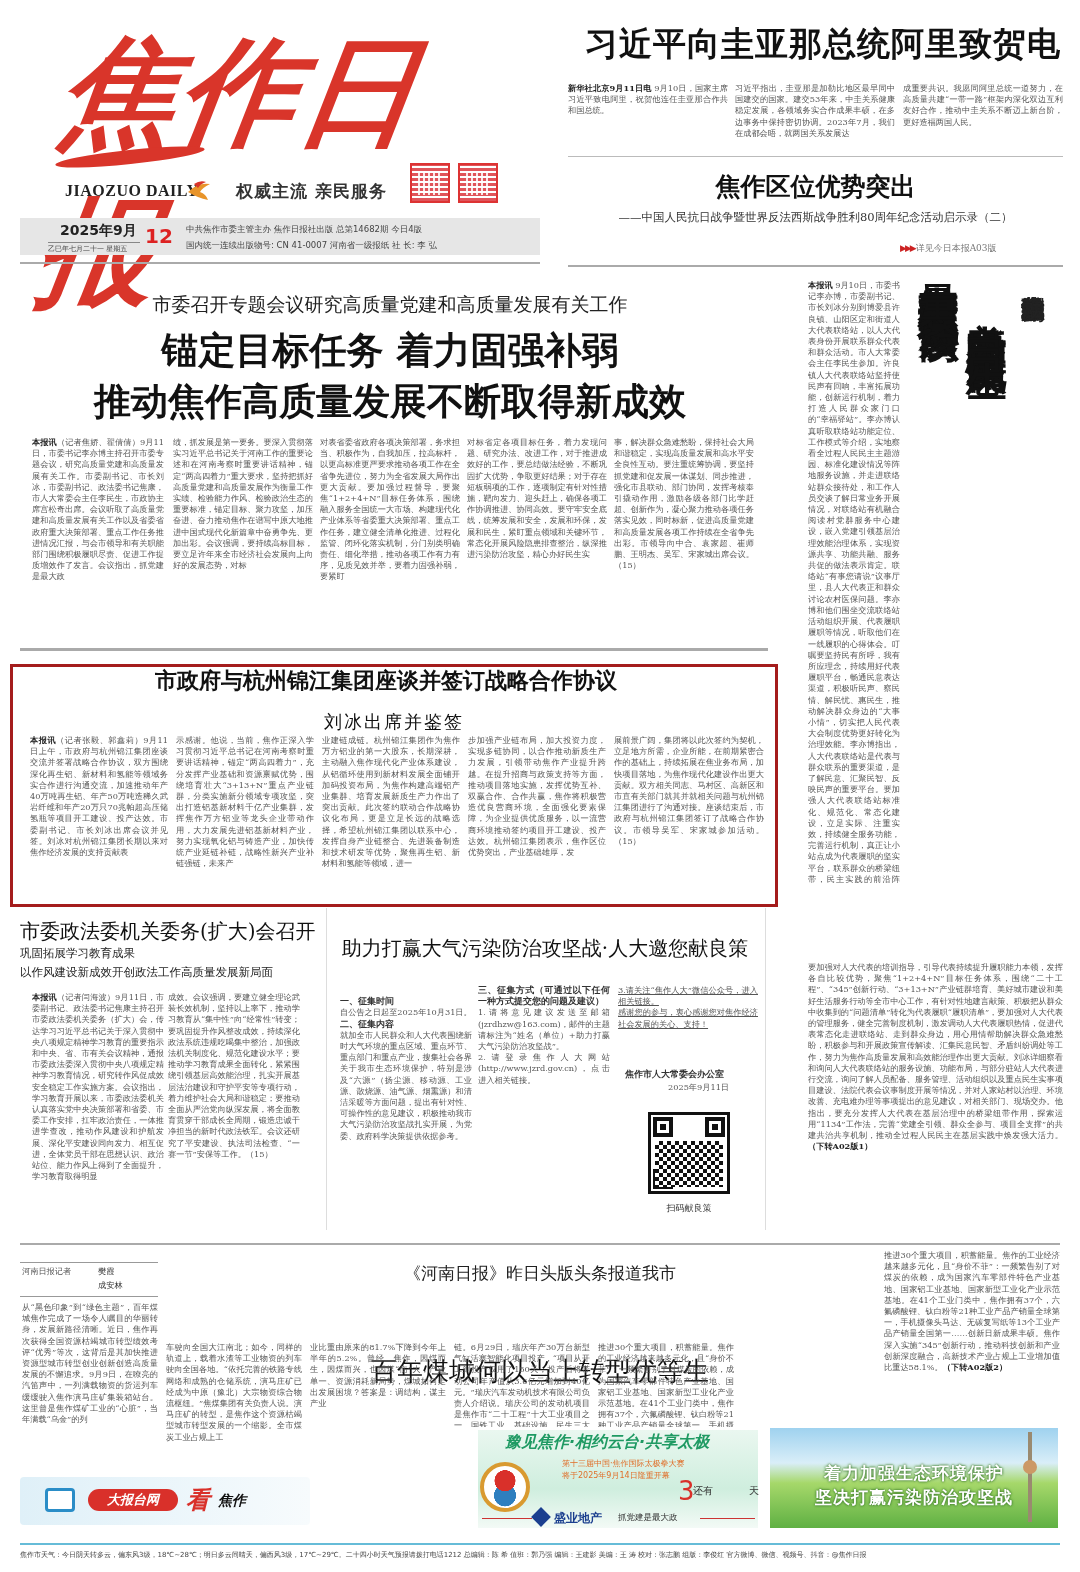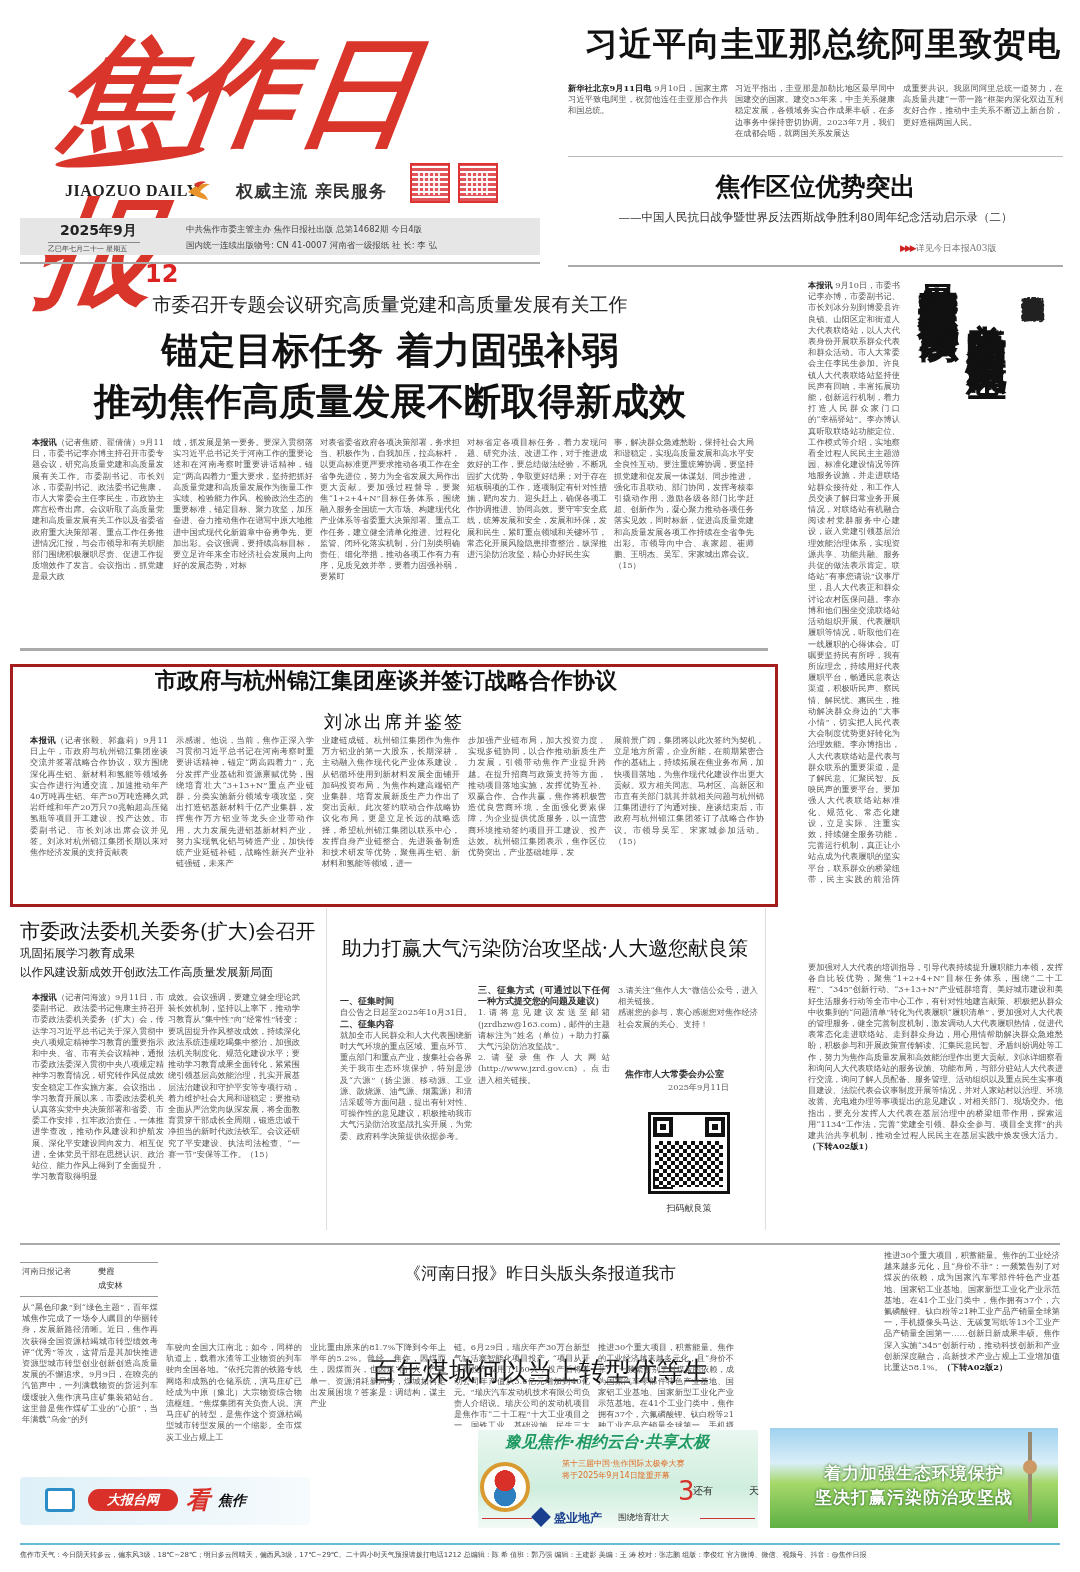--- a/index.html
+++ b/index.html
@@ -18,21 +18,21 @@
   .bird { left: 184px; top: 178px; width: 30px; height: 24px; }
   .slogan { left: 236px; top: 180px; font-size: 17px; font-weight: bold; color: #333; letter-spacing: 1px; }
   .qr-small { top: 163px; width: 40px; height: 40px; background:
       repeating-linear-gradient(0deg, #e0545a 0 3px, #fff 3px 5px),
       #fff; border: 2px solid #d33; }
   .qr-small::after { content: ""; position: absolute; inset: 6px;
       background: repeating-linear-gradient(90deg, rgba(255,255,255,0.85) 0 2px, transparent 2px 5px); }
   .dateband { left: 20px; top: 218px; width: 520px; height: 37px; background: #e6e6e6; }
   .date-ym { left: 60px; top: 222px; font-family: "DejaVu Sans", sans-serif; font-weight: bold; font-size: 14px; color: #222; }
   .date-lunar { left: 48px; top: 242px; font-family: "DejaVu Sans", sans-serif; font-size: 7px; color: #444; border-top: 1px solid #888; padding-top: 1px; width: 92px; }
-  .date-day { left: 145px; top: 218px; font-family: "DejaVu Sans", sans-serif; font-weight: bold; font-size: 24px; color: #d22; line-height: 36px; margin-top: 38px; }
+  .date-day { left: 145px; top: 218px; font-family: "DejaVu Sans", sans-serif; font-weight: bold; font-size: 20px; color: #d22; line-height: 36px; }
   .pubinfo { left: 186px; font-family: "DejaVu Sans", sans-serif; font-size: 8.5px; color: #444; white-space: nowrap; }
   .rule-grey { height: 3px; background: #aaa; }
   .rule-thin { height: 1px; background: #bbb; }
 
   
   .hl-black { font-family: "DejaVu Sans", sans-serif; font-weight: bold; color: #111; white-space: nowrap; }
   .hl-serif { font-family: "DejaVu Serif", serif; font-weight: bold; color: #111; white-space: nowrap; }
   .hl-light { font-family: "DejaVu Sans", sans-serif; color: #222; white-space: nowrap; }
   .center { text-align: center; }
 
@@ -175,21 +175,21 @@
   <span class="section-head">一、征集时间</span><br>
   <span>自公告之日起至2025年10月31日。</span><br>
   <span class="section-head">二、征集内容</span><br>
   <span>就加全市人民群众和人大代表围绕新时大气环境的重点区域、重点环节、重点部门和重点产业，搜集社会各界关于我市生态环境保护，特别是涉及“六源”（扬尘源、移动源、工业源、散烧源、油气源、烟熏源）和清洁采暖等方面问题，提出有针对性、可操作性的意见建议，积极推动我市大气污染防治攻坚战扎实开展，为党委、政府科学决策提供依据参考。</span>
 </div>
 <div class="abs col" style="left:478px; top:985px; width:132px; height:240px;">
   <span class="section-head">三、征集方式（可通过以下任何一种方式提交您的问题及建议）</span><br>
   <span>1.请将意见建议发送至邮箱(jzrdhzw@163.com)，邮件的主题请标注为“姓名（单位）+助力打赢大气污染防治攻坚战”。</span><br>
   <span>2.请登录焦作人大网站(http://www.jzrd.gov.cn)，点击进入相关链接。</span>
 </div>
-<div class="abs col" style="left:618px; top:985px; width:140px; height:100px;">
+<div class="abs col" style="left:618px; top:985px; width:140px; height:100px;text-decoration:underline;">
   <span>3.请关注“焦作人大”微信公众号，进入相关链接。</span><br>
   <span>感谢您的参与，衷心感谢您对焦作经济社会发展的关心、支持！</span>
 </div>
 <div class="abs section-head" style="left:625px; top:1068px;">焦作市人大常委会办公室</div>
 <div class="abs col" style="left:668px; top:1082px; width:80px;">2025年9月11日</div>
 <div class="abs qr-big">
   <div class="finder" style="left:2px; top:2px;"></div>
   <div class="finder" style="right:2px; top:2px;"></div>
   <div class="finder" style="left:2px; bottom:2px;"></div>
   <div class="mod"></div>
@@ -226,21 +226,21 @@
 <div class="abs taiji"></div>
 <div class="abs ad-mid-sub" style="top:1458px;">第十三届中国·焦作国际太极拳大赛</div>
 <div class="abs ad-mid-sub" style="top:1470px;">将于2025年9月14日隆重开幕</div>
 <div class="abs ad-mid-count" style="left:650px;">还有</div>
 <div class="abs ad-mid-num" style="left:678px;">3</div>
 <div class="abs ad-mid-count" style="left:706px;">天</div>
 <div class="abs ad-mid-line" style="left:482px; width:50px;"></div>
 <div class="abs ad-mid-line" style="left:700px; width:55px;"></div>
 <div class="abs" style="left:534px; top:1510px; width:14px; height:14px; background:#1b3f8f; transform:rotate(45deg);"></div>
 <div class="abs ad-mid-brand" style="left:554px;">盛业地产</div>
-<div class="abs ad-mid-brand2" style="left:618px;">围绕培育壮大</div>
+<div class="abs ad-mid-brand2" style="left:618px;">抓党建是最大政</div>
 
 <div class="abs ad-right"></div>
 <div class="abs ad-right-text" style="top:1462px;">着力加强生态环境保护</div>
 <div class="abs ad-right-text" style="top:1486px;">坚决打赢污染防治攻坚战</div>
 <div class="abs tower"></div>
 
 <div class="abs footer-rule"></div>
 <div class="abs footer">焦作市天气：今日阴天转多云，偏东风3级，18℃~28℃；明日多云间晴天，偏西风3级，17℃~29℃。二十四小时天气预报请拨打电话1212    总编辑：陈 希   值班：郭乃强   编辑：王建影   美编：王 涛   校对：张志鹏   组版：李俊红   官方微博、微信、视频号、抖音：@焦作日报</div>
 
 </body></html>

